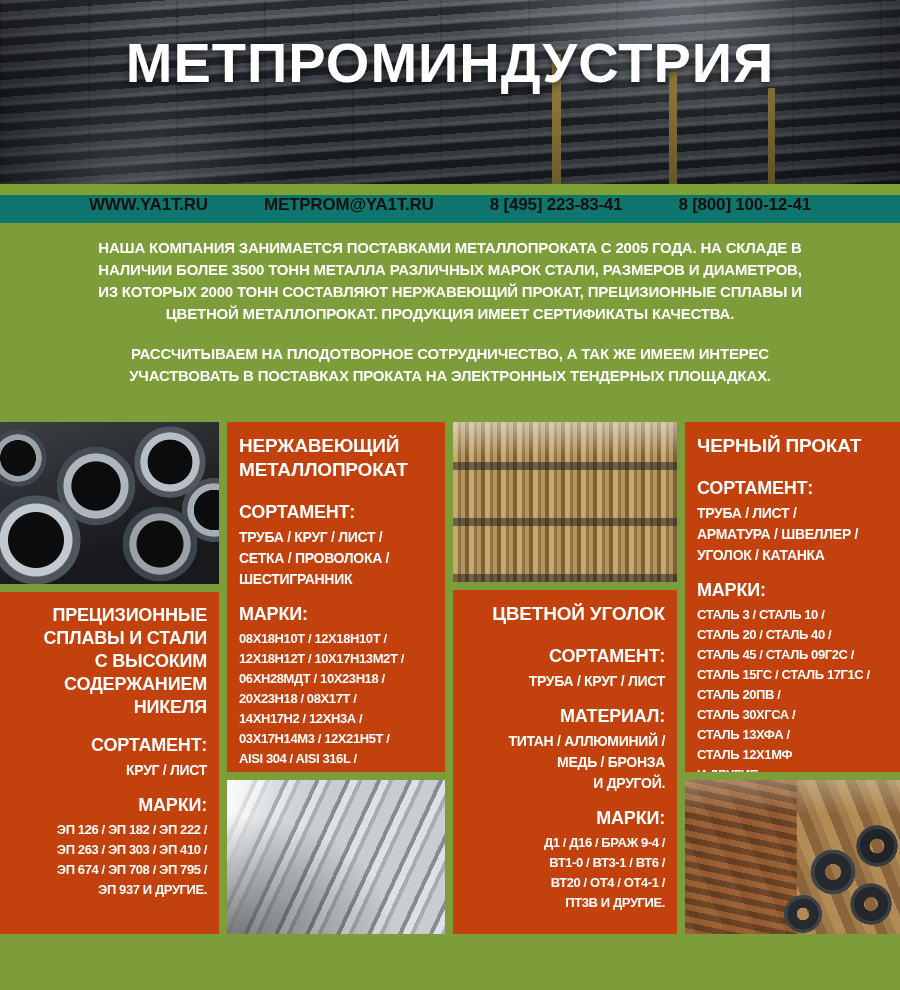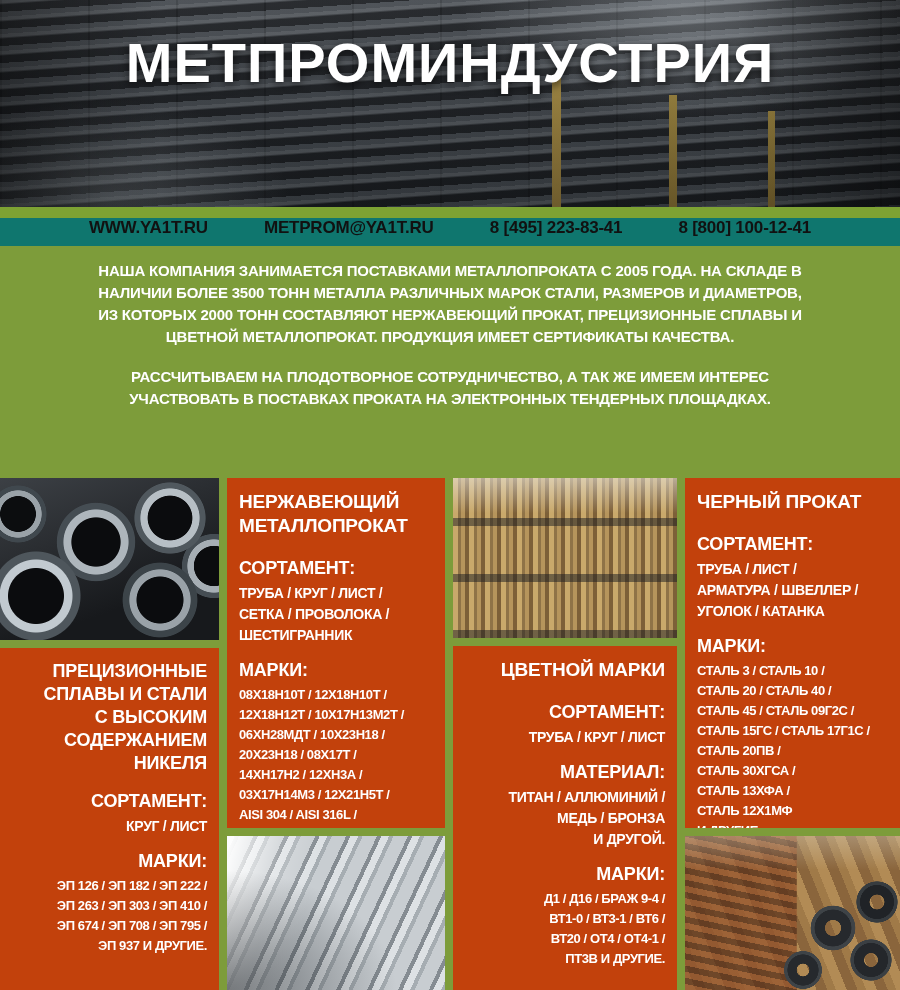--- a/index.html
+++ b/index.html
@@ -4,21 +4,21 @@
 <style>
   html,body{margin:0;padding:0;}
   body{
     width:900px;height:990px;overflow:hidden;position:relative;
     background:#7d9c3a;
     font-family:"Liberation Sans","DejaVu Sans",sans-serif;
     -webkit-font-smoothing:antialiased;
   }
   
   .hero{
-    height:207px;position:relative;display:flex;justify-content:center;align-items:flex-start;
+    height:184px;position:relative;display:flex;justify-content:center;align-items:flex-start;
     background:
       linear-gradient(90deg,rgba(0,0,0,.38),rgba(0,0,0,0) 18% 82%,rgba(0,0,0,.38)),
       linear-gradient(#9b8342,#6e5c2d) 62% 100%/9px 130px no-repeat,
       linear-gradient(#8f7a3c,#675628) 75% 100%/8px 112px no-repeat,
       linear-gradient(#8f7a3c,#675628) 86% 100%/7px 96px no-repeat,
       radial-gradient(ellipse 320px 160px at 76% 6%,rgba(225,232,238,.28),transparent 70%),
       radial-gradient(ellipse 260px 140px at 12% 95%,rgba(200,208,214,.20),transparent 70%),
       repeating-linear-gradient(176deg,rgba(195,204,212,.20) 0 3px,rgba(12,14,17,.48) 5px 12px,rgba(112,121,130,.24) 12px 17px),
       repeating-linear-gradient(90deg,rgba(0,0,0,.20) 0 2px,transparent 2px 88px),
       linear-gradient(180deg,#46494d 0%,#323539 42%,#1e2124 100%);
@@ -29,21 +29,21 @@
   }
   .strip{height:11px;background:#7da233;}
   
   .contact-bar{
     height:28px;background:#0f766e;display:flex;align-items:flex-start;justify-content:center;
     gap:56px;font-weight:bold;font-size:17px;color:#111;letter-spacing:-.2px;white-space:nowrap;
   }
   .contact-bar span{cursor:pointer;}
   
   .intro{
-    box-sizing:border-box;height:232px;padding:14px 40px 0;text-align:center;
+    box-sizing:border-box;height:199px;padding:14px 40px 0;text-align:center;
     color:#fff;font-weight:bold;font-size:15px;line-height:22px;letter-spacing:-.2px;
   }
   .intro p{margin:0 0 18px;white-space:pre-line;}
   
   .grid{
     height:512px;display:grid;grid-template-columns:219px 218px 224px 1fr;column-gap:8px;
   }
   .col{display:flex;flex-direction:column;gap:8px;min-width:0;}
   .block{
     background:#c2410c;color:#fff;font-weight:bold;box-sizing:border-box;
@@ -161,21 +161,21 @@
 03Х17Н14М3 / 12Х21Н5Т /
 AISI 304 / AISI 316L /
 AISI 321 И ДРУГИЕ.</p>
     </div>
     <div class="photo photo-steel-sheets"></div>
   </div>
 
   <div class="col">
     <div class="photo fixed-3 photo-brass-rods"></div>
     <div class="block grow align-right">
-      <h2>ЦВЕТНОЙ МАРКИ</h2>
+      <h2>ЦВЕТНОЙ УГОЛОК</h2>
       <div class="label">СОРТАМЕНТ:</div>
       <p class="list">ТРУБА / КРУГ / ЛИСТ</p>
       <div class="label">МАТЕРИАЛ:</div>
       <p class="list">ТИТАН / АЛЛЮМИНИЙ /
 МЕДЬ / БРОНЗА
 И ДРУГОЙ.</p>
       <div class="label">МАРКИ:</div>
       <p class="marks">Д1 / Д16 / БРАЖ 9-4 /
 ВТ1-0 / ВТ3-1 / ВТ6 /
 ВТ20 / ОТ4 / ОТ4-1 /

